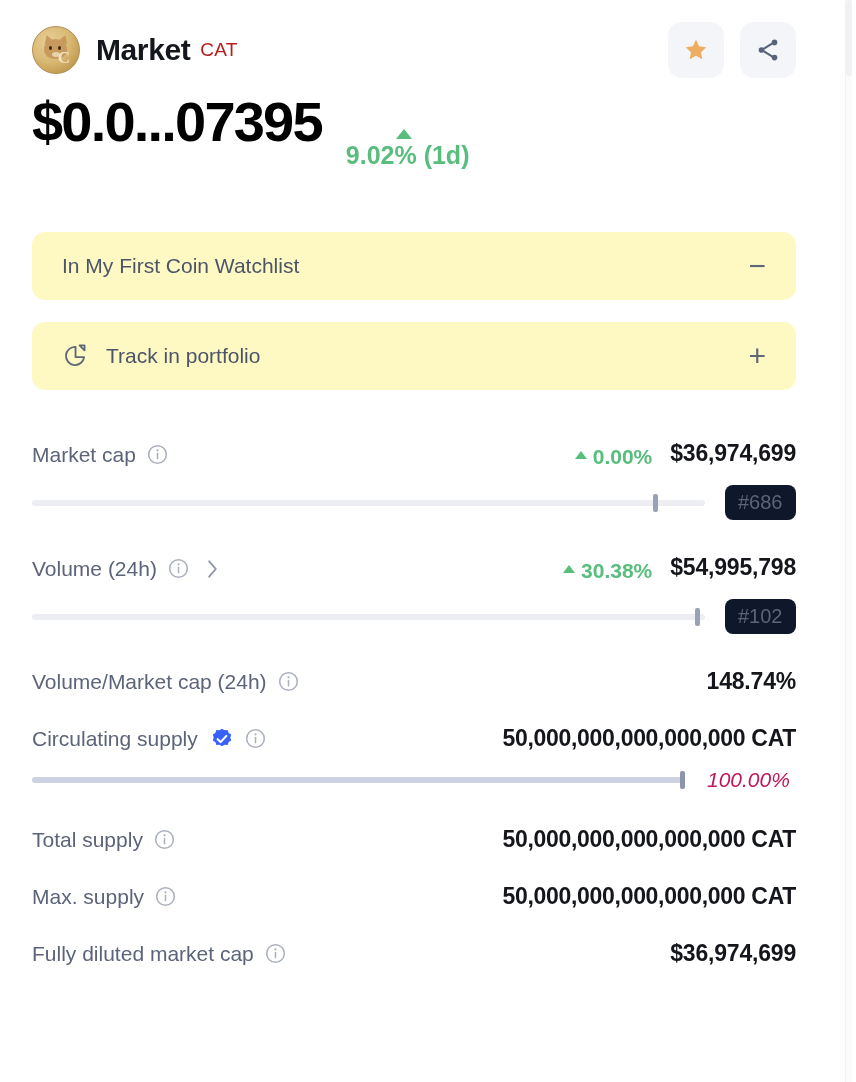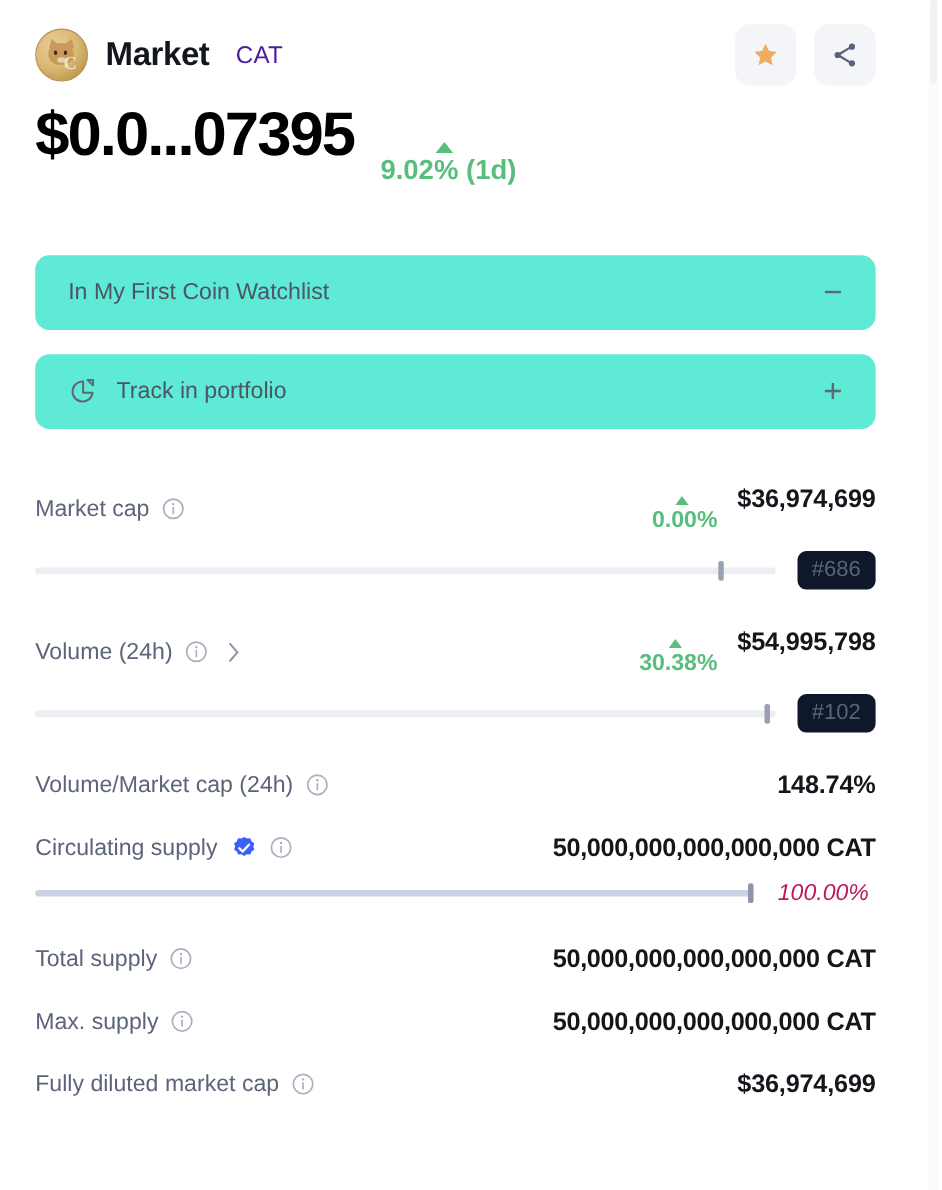--- a/index.html
+++ b/index.html
@@ -38,55 +38,55 @@
   .coin-logo .ear-l { left:10px; transform:rotate(-18deg); }
   .coin-logo .ear-r { left:26px; transform:rotate(18deg); }
   .coin-logo .eye-l, .coin-logo .eye-r { position:absolute; top:19px; width:3px; height:4px; background:#3b2a16; border-radius:50%; }
   .coin-logo .eye-l { left:16px; } .coin-logo .eye-r { left:25px; }
   .coin-logo .muzzle { position:absolute; left:19px; top:25px; width:8px; height:5px; background:#e6d3ae; border-radius:50%; }
   .coin-logo .c-mark {
     position:absolute; right:9px; bottom:7px; font-size:17px; font-weight:bold; color:#f0e3c4;
     font-family:"Liberation Serif", serif; line-height:1;
   }
   .coin-name { font-size:30px; font-weight:bold; color:#13161c; letter-spacing:-0.4px; margin-left:16px; }
-  .coin-ticker { font-size:22px; color:#4c1d95; margin-left:24px; letter-spacing:0.2px; }
+  .coin-ticker { font-size:19px; color:#b91c1c; margin-left:10px; letter-spacing:0.2px; }
   .header-spacer { flex:1; }
   .icon-btn {
     width:56px; height:56px; border-radius:14px; background:#f4f5f8;
     display:flex; align-items:center; justify-content:center; margin-left:16px; cursor:pointer;
   }
 
   
   .price-row { display:flex; align-items:baseline; margin-top:22px; }
   .price { font-size:56px; font-weight:bold; color:#000000; letter-spacing:-1.8px; line-height:1; }
   .change { display:flex; align-items:center; margin-left:24px; font-size:25px; font-weight:bold; color:#58bd7d;flex-direction:column; }
   .change .tri {
     width:0; height:0; border-left:8px solid transparent; border-right:8px solid transparent;
     border-bottom:10px solid #58bd7d; margin-right:7px; position:relative; top:-2px;
   }
 
   
   .pill {
-    height:68px; background:#5eead4; border-radius:13px; display:flex; align-items:center;
+    height:68px; background:#fef9c3; border-radius:13px; display:flex; align-items:center;
     padding:0 30px; cursor:pointer;
   }
   .pill-1 { margin-top:62px; }
   .pill-2 { margin-top:22px; }
   .pill-label { font-size:21px; color:#4c5568; }
   .pill .spacer { flex:1; }
   .pill-sign { font-size:30px; color:#5f6878; line-height:1; font-weight:300; }
   .pie-icon { margin-right:18px; display:flex; }
 
   
   .stats { margin-top:50px; }
   .stat-row { display:flex; align-items:center; }
   .stat-label { display:flex; align-items:center; font-size:21px; color:#5b6479; }
   .stat-label .ico { margin-left:10px; display:flex; align-items:center; }
   .stat-right { margin-left:auto; display:flex; align-items:baseline; }
-  .stat-pct { font-size:21px; font-weight:bold; color:#58bd7d; display:flex; align-items:center; margin-right:18px;flex-direction:column; }
+  .stat-pct { font-size:21px; font-weight:bold; color:#58bd7d; display:flex; align-items:center; margin-right:18px; }
   .stat-pct .tri {
     width:0; height:0; border-left:6px solid transparent; border-right:6px solid transparent;
     border-bottom:8px solid #58bd7d; margin-right:6px; position:relative; top:-2px;
   }
   .stat-value { font-size:23px; font-weight:bold; color:#14161c; letter-spacing:-0.2px; }
   .stat-value-lg { font-size:23px; font-weight:bold; color:#14161c; letter-spacing:-0.3px; }
 
   .bar-row { display:flex; align-items:center; margin-top:16px; }
   .bar { position:relative; height:6px; border-radius:3px; background:#eceef3; }
   .bar-mc { width:673px; }

